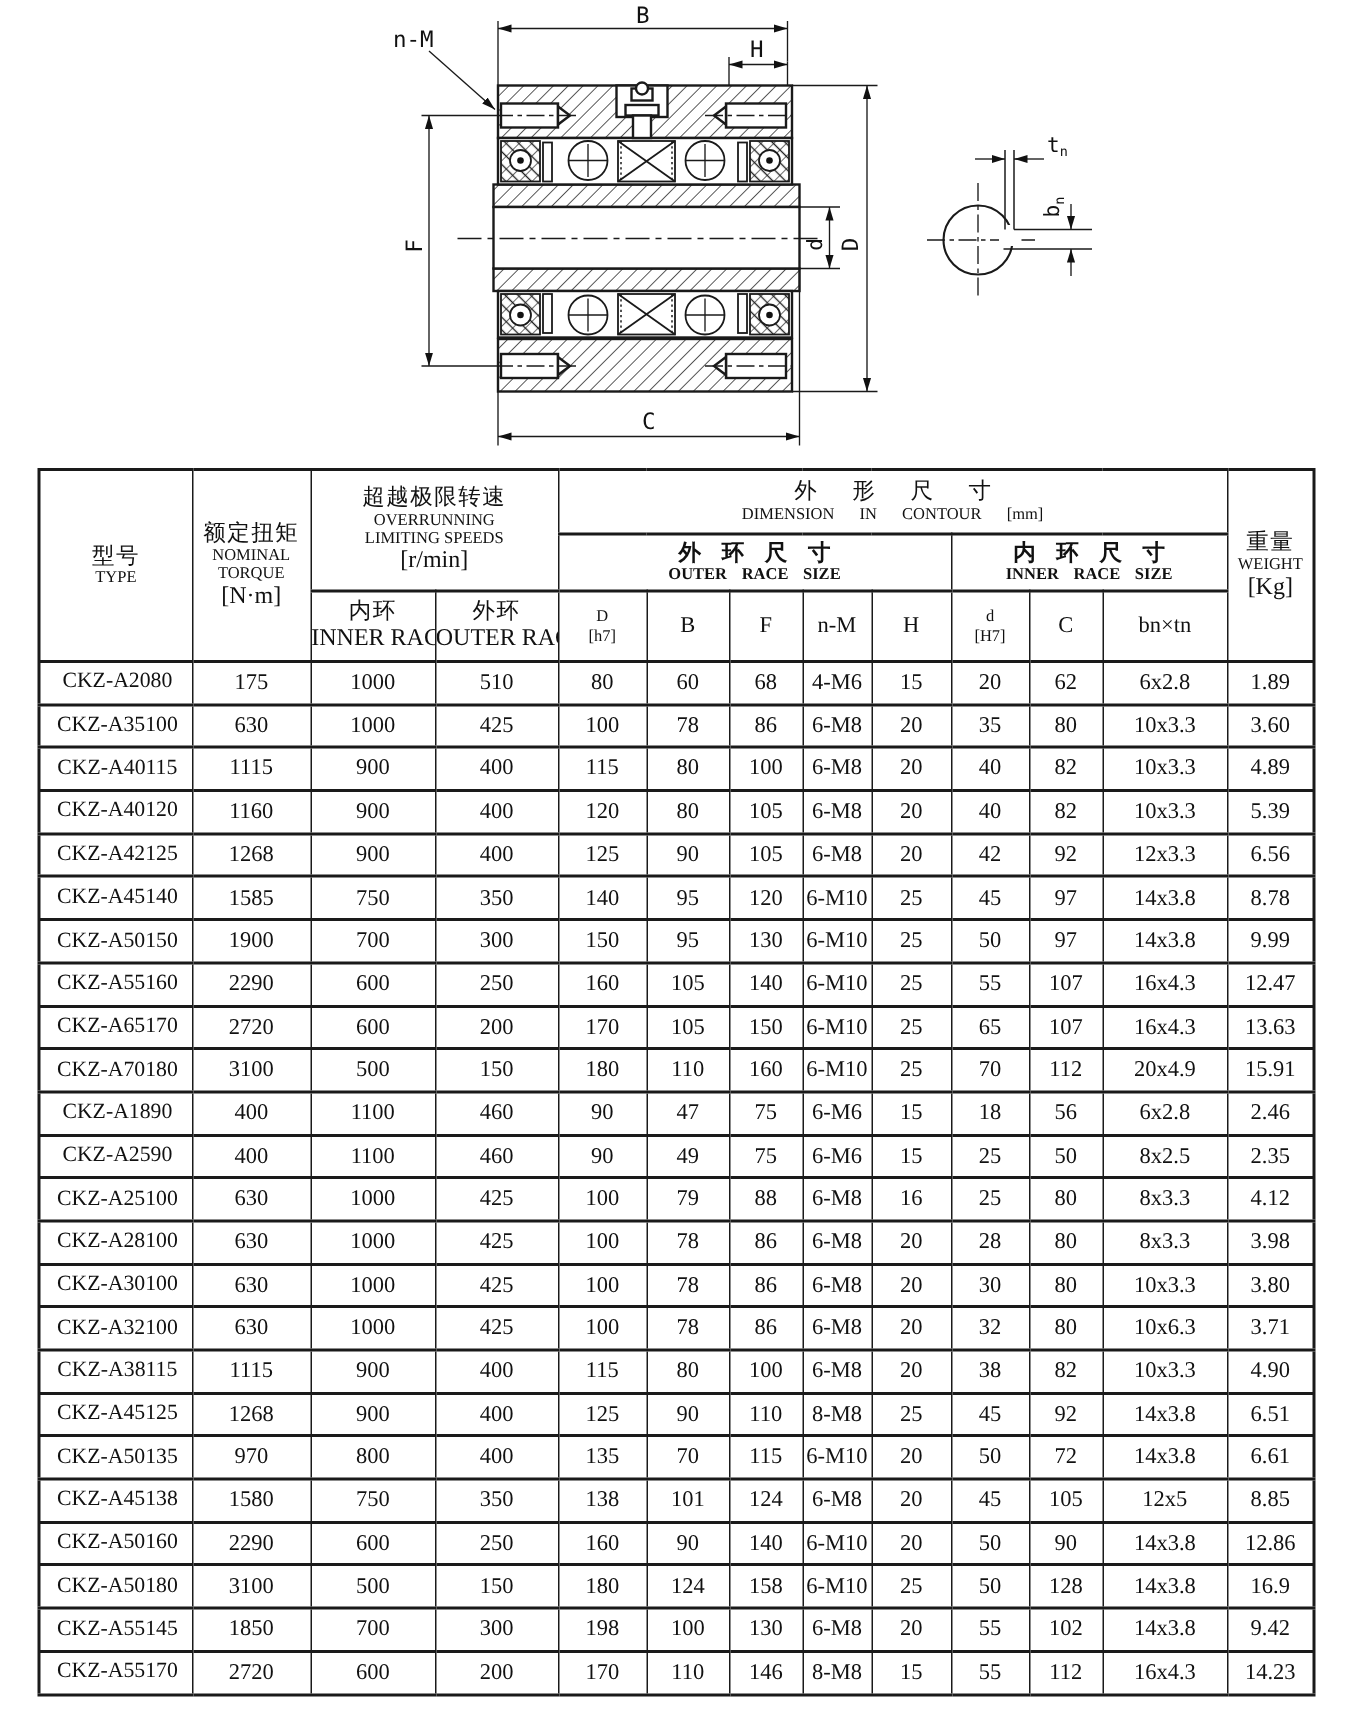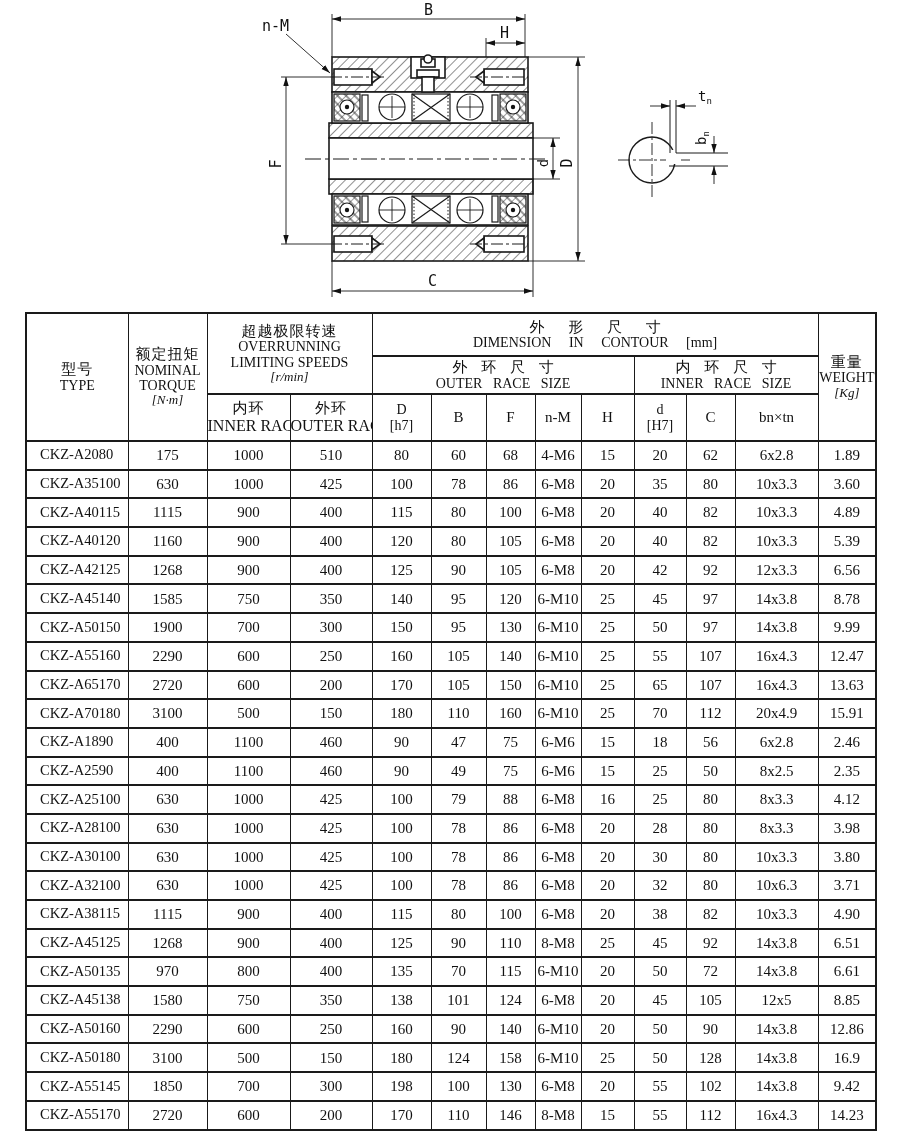--- a/index.html
+++ b/index.html
@@ -22,29 +22,29 @@
     border-top-width:2px;border-bottom-width:2px;
     text-align:center;vertical-align:middle;
     padding:0;font-size:15px;line-height:1.1;
     overflow:hidden;white-space:nowrap;
   }
   table.spec{border:2px solid #1a1a1a;}
   thead td{font-size:14px;}
   .zh{font-size:15px;letter-spacing:1px;display:block;}
   .zh.wide{letter-spacing:10px;text-indent:10px;}
   .zh.med{letter-spacing:5px;text-indent:5px;}
-  .en{font-size:14px;display:block;letter-spacing:0;}
+  .en{font-size:11px;display:block;letter-spacing:0;}
   .en.wide{word-spacing:14px;}
   .en.med{word-spacing:7px;}
   .en.small{font-size:16px;}
-  .unit{font-size:13px;display:block;font-style:italic;}
+  .unit{font-size:16px;display:block;}
   tbody td{height:26.7px;}
-  tbody td.type-cell{text-align:left;padding-left:13px;font-size:14.5px;letter-spacing:0;}
+  tbody td.type-cell{text-align:center;padding-left:2px;font-size:14.5px;letter-spacing:0;}
   thead tr.r1 td{height:41px;margin-top:17px;}
-  thead tr.r2 td{height:36px;}
+  thead tr.r2 td{height:36px;font-weight:bold;}
   thead tr.r3 td{height:45px;text-align:center;}
 </style>
 </head>
 <body>
 
 <div class="drawing-wrap">
 <svg width="900" height="310" viewBox="0 0 900 310">
   <defs>
     <pattern id="hatch" width="7" height="7" patternUnits="userSpaceOnUse" patternTransform="rotate(45)">
       <line x1="0" y1="0" x2="0" y2="7" stroke="#222" stroke-width="1"></line>

